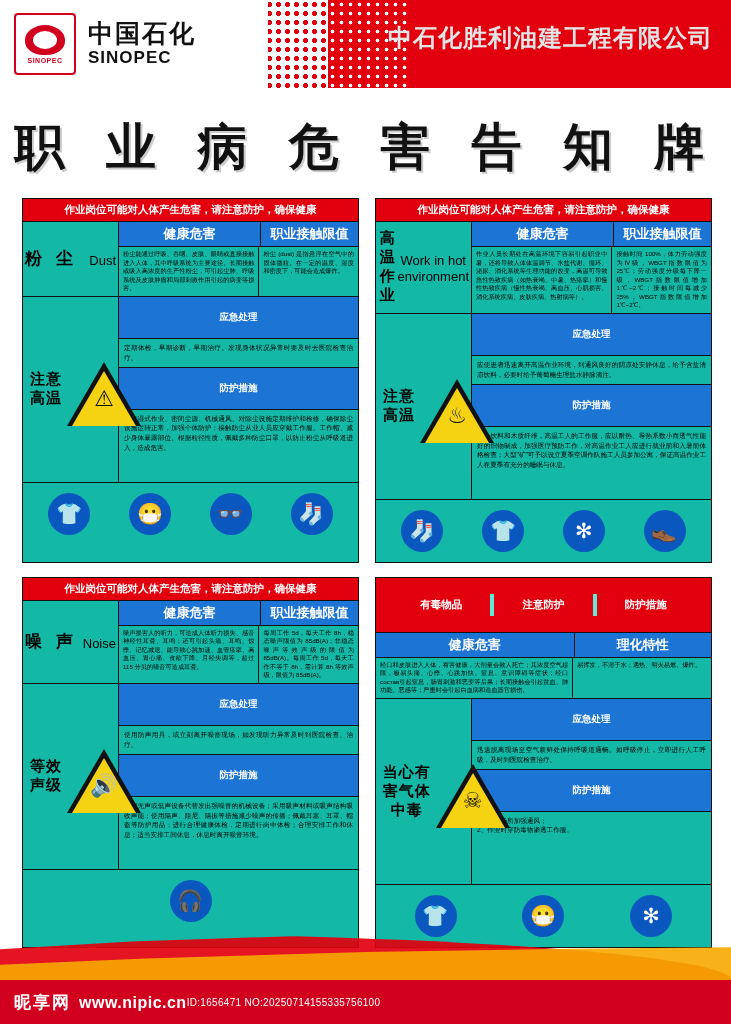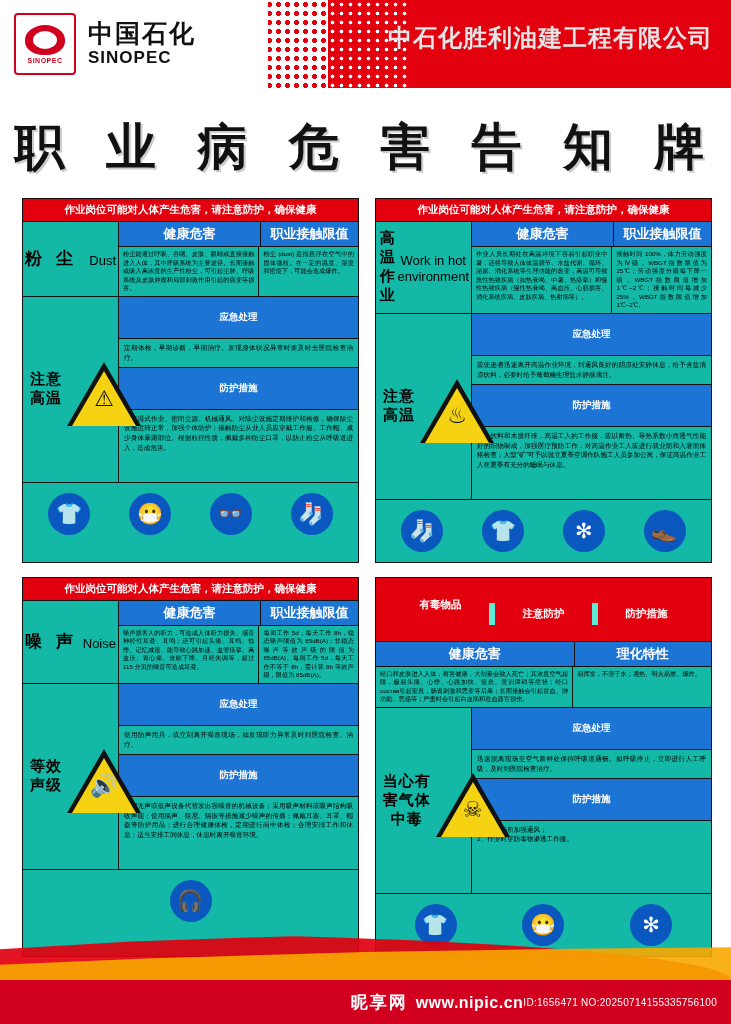--- a/index.html
+++ b/index.html
@@ -78,21 +78,21 @@
   .panel {
     width:337px; border:1px solid #111; background:#14b8a6;
   }
   .panel-head {
     background:#e2000f; color:#fff; font-size:10.5px; font-weight:bold;
     text-align:center; padding:4px 0; letter-spacing:0px;
     border-bottom:1px solid #111;
   }
   .panel-head.split { display:flex; padding:16px; }
   .panel-head.split span { flex:1; padding:4px 0; }
-  .panel-head.split span + span { border-left:6px solid #5eead4;margin-top:9px; }
+  .panel-head.split span + span { border-left:4px solid #5eead4; }
 
   .row { display:flex; border-bottom:1px solid #111; }
   .left-col {
     width:96px; border-right:1px solid #111; text-align:center;
     display:flex; flex-direction:row; align-items:center; justify-content:space-between;
     padding:6px 2px;
   }
   .haz-cn { font-size:17px; font-weight:bold; letter-spacing:4px; font-family:"DejaVu Serif", serif;}
   .haz-cn.small { font-size:15px; letter-spacing:1px;}
   .haz-en { font-size:13px; margin-top:4px; line-height:1.25; }
@@ -154,21 +154,21 @@
     opacity:.92;
   }
   .footer-wave2 {
     position:absolute; left:0; bottom:44px; width:731px; height:40px;
     background:#f7a800;
     clip-path:polygon(0 100%, 0 62%, 20% 46%, 50% 30%, 78% 22%, 100% 18%, 100% 100%);
     opacity:.9;
   }
   .footer-bar {
     position:absolute; left:0; bottom:0; width:731px; height:44px; background:#d2001f;
-    display:flex; align-items:center; justify-content:flex-end; padding:0 14px;
+    display:flex; align-items:center; justify-content:flex-start; padding:0 14px;
   }
   .footer-left { display:flex; align-items:baseline; gap:8px; color:#fff; }
   .nipic-cn { font-size:17px; font-weight:bold; letter-spacing:2px; }
   .nipic-url { font-size:16px; font-weight:bold; letter-spacing:.5px; }
   .footer-right { color:#fff; font-size:10px; letter-spacing:.3px; }
 </style>
 </head>
 <body>
 
 <div class="header">

